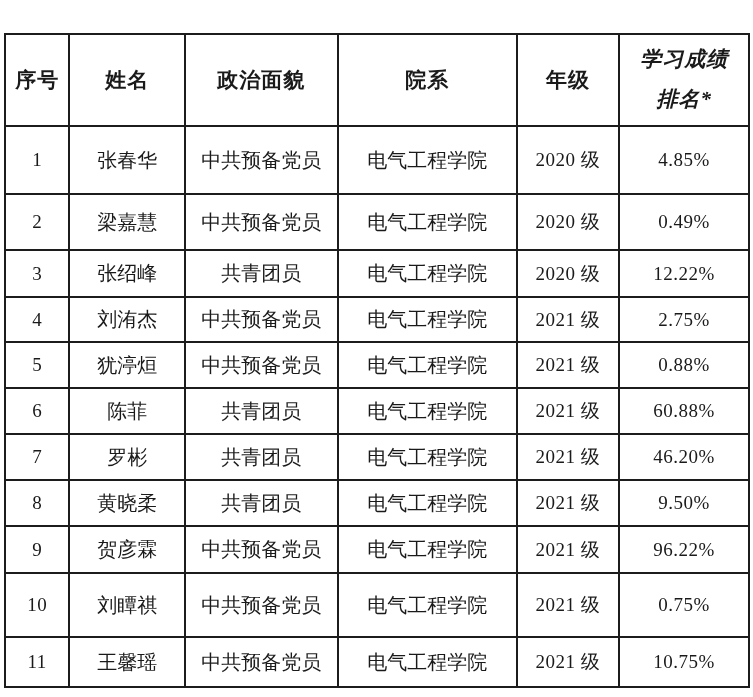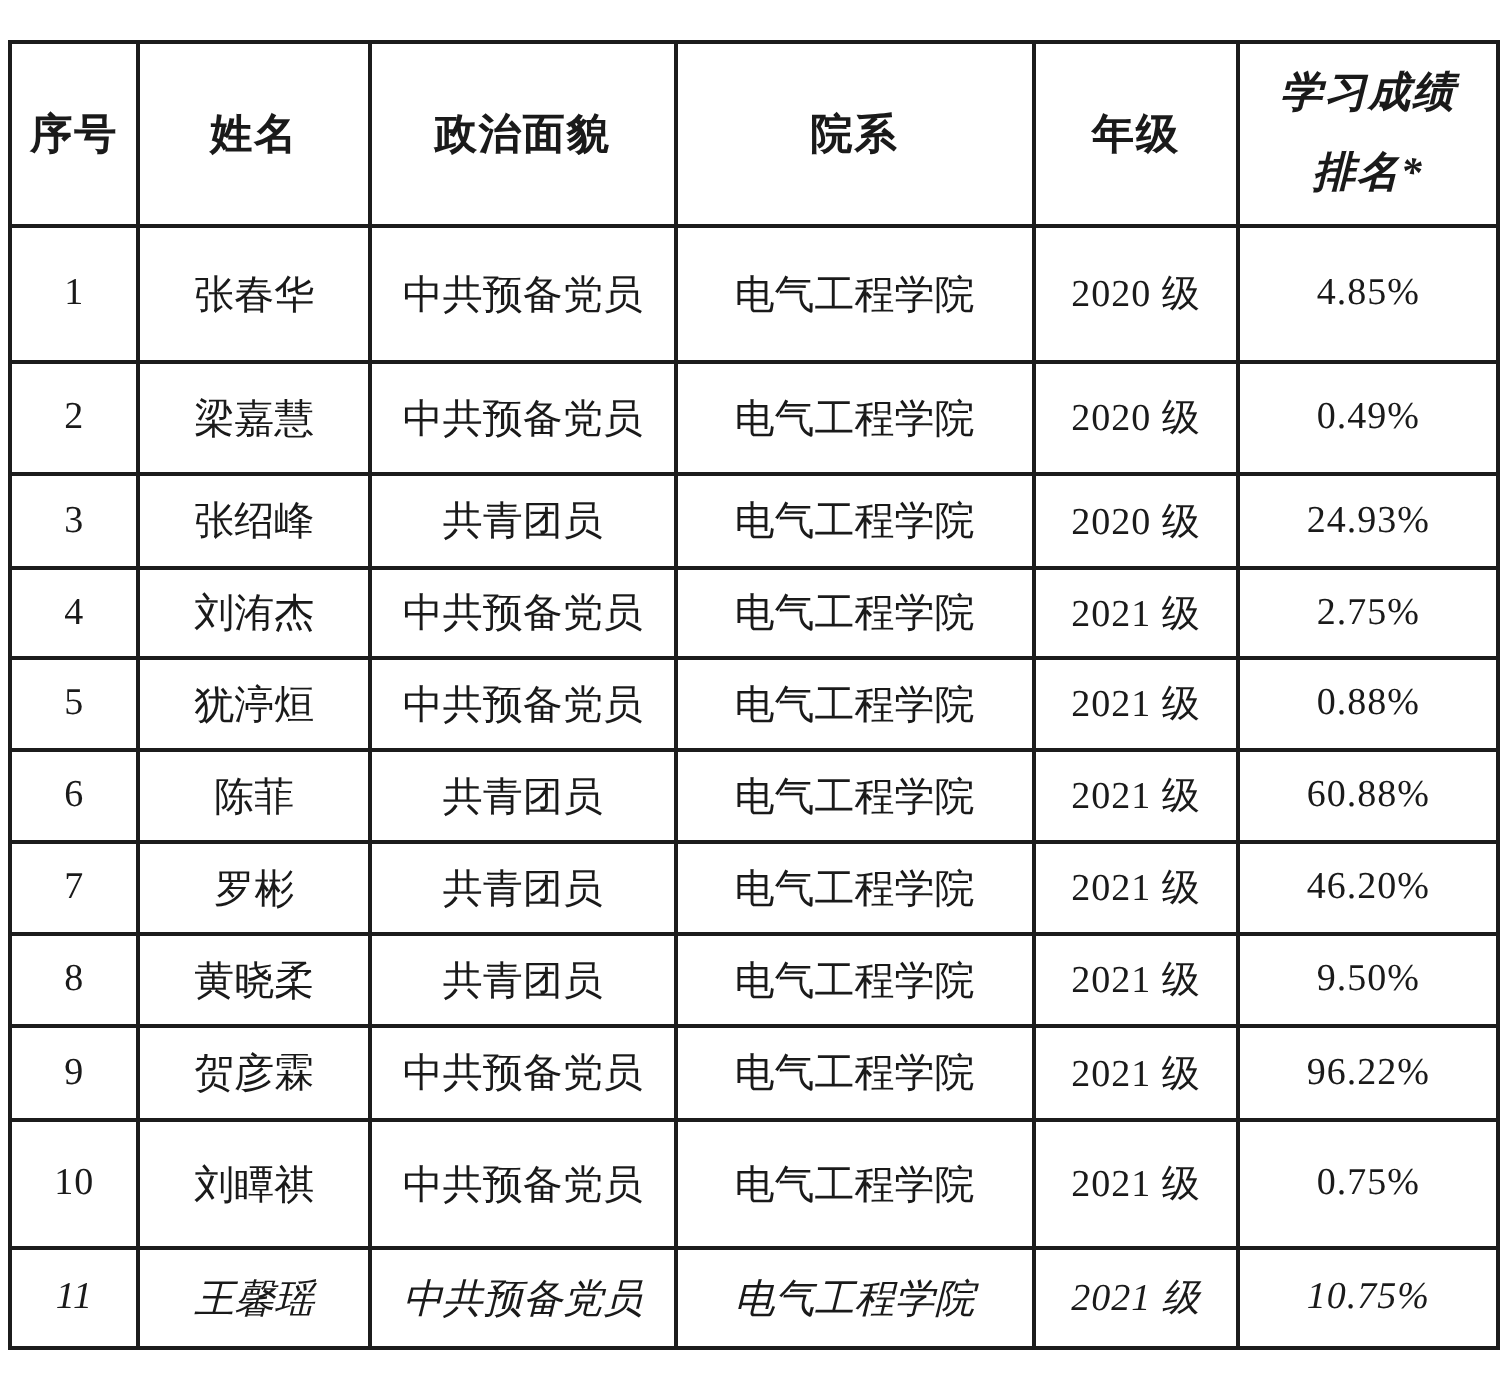--- a/index.html
+++ b/index.html
@@ -9,20 +9,21 @@
   }
   body {
     width: 753px;
     height: 697px;
     overflow: hidden;
     font-family: "Liberation Serif", "DejaVu Serif", serif;
     color: #1a1a1a;
   }
   .table-wrap {
     padding: 20px 3px 3px 4px;
+    margin-top: 13px;
   }
   table.roster {
     border-collapse: collapse;
     width: 746px;
     table-layout: fixed;
     background: #ffffff;
   }
   table.roster th,
   table.roster td {
     border: 2px solid #1c1c1c;
@@ -60,21 +61,21 @@
   tbody tr:nth-of-type(1)  { height: 68px; }
   tbody tr:nth-of-type(2)  { height: 56px; }
   tbody tr:nth-of-type(3)  { height: 47px; }
   tbody tr:nth-of-type(4)  { height: 45px; }
   tbody tr:nth-of-type(5)  { height: 46px; }
   tbody tr:nth-of-type(6)  { height: 46px; }
   tbody tr:nth-of-type(7)  { height: 46px; }
   tbody tr:nth-of-type(8)  { height: 46px; }
   tbody tr:nth-of-type(9)  { height: 47px; }
   tbody tr:nth-of-type(10) { height: 64px; }
-  tbody tr:nth-of-type(11) { height: 50px; font-style: italic; }
+  tbody tr:nth-of-type(11) { height: 50px; }
   tbody tr:nth-of-type(12) { height: 45px; }
 </style>
 </head>
 <body>
 
 <div class="table-wrap">
   <table class="roster">
     <colgroup>
       <col class="c-index">
       <col class="c-name">
@@ -115,21 +116,21 @@
           <td class="num">2020 级</td>
           <td class="num">0.49%</td>
         </tr>
 
         <tr>
           <td class="num">3</td>
           <td>张绍峰</td>
           <td>共青团员</td>
           <td>电气工程学院</td>
           <td class="num">2020 级</td>
-          <td class="num">24.93%</td>
+          <td class="num">12.22%</td>
         </tr>
 
         <tr>
           <td class="num">4</td>
           <td>刘洧杰</td>
           <td>中共预备党员</td>
           <td>电气工程学院</td>
           <td class="num">2021 级</td>
           <td class="num">2.75%</td>
         </tr>

